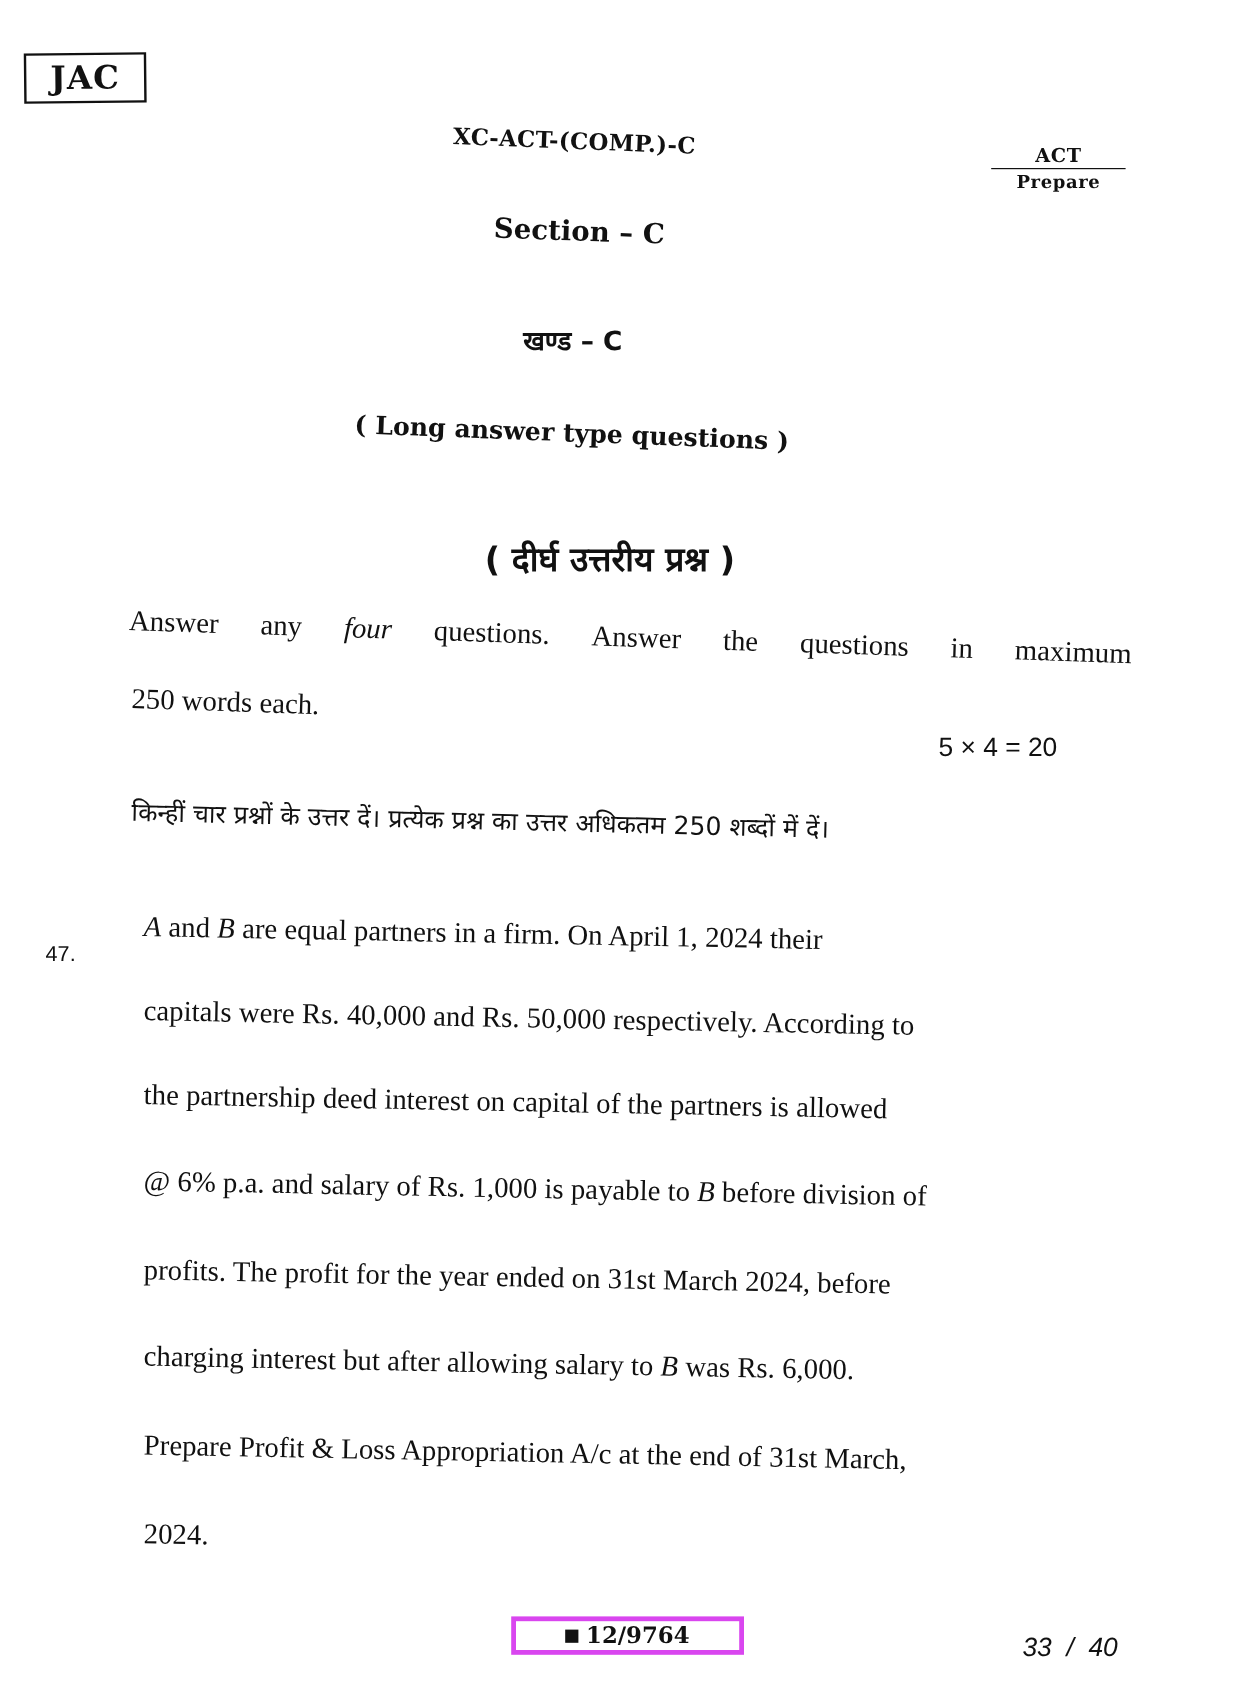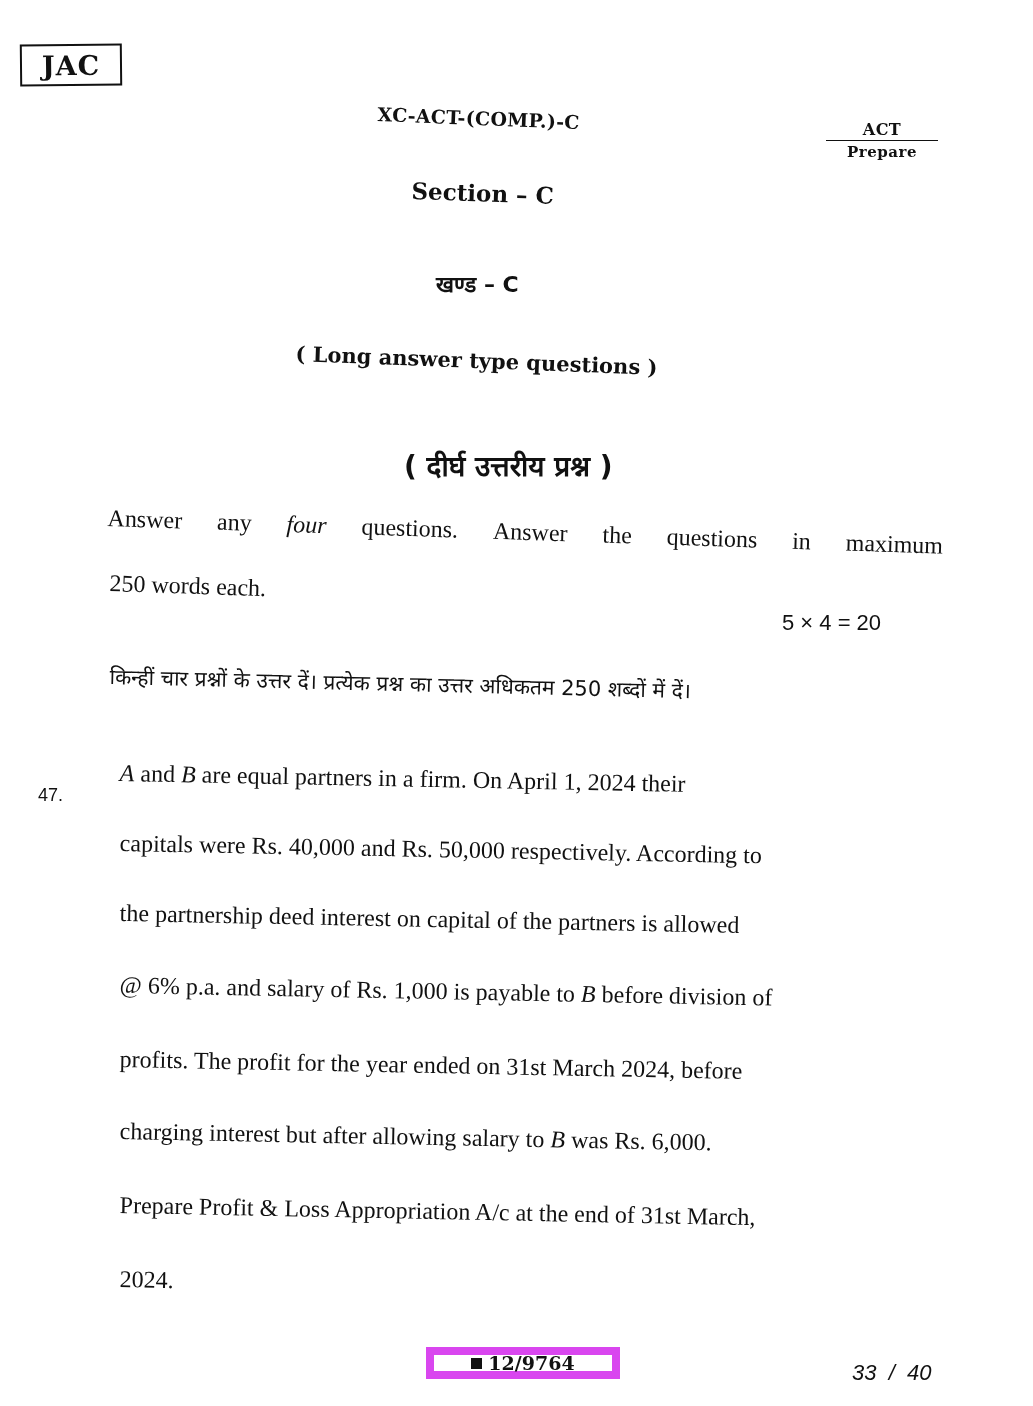--- a/index.html
+++ b/index.html
@@ -141,21 +141,21 @@
       transform: rotate(1.1deg);
       transform-origin: left top;
       display: flex; justify-content: space-between;
     }
     .q-line.last { justify-content: flex-start; }
     .q-line i { font-style: italic; }
 
     .footer-code {
       left: 426px; top: 1347px;
       width: 194px; height: 32px;
-      border: 8px solid #d946ef;
+      border: 4px solid #d946ef;
       box-sizing: border-box;
       display: flex; align-items: center; justify-content: center;
       font-family: "DejaVu Serif", serif;
       font-weight: bold;
       font-size: 19px;
       white-space: nowrap;
     }
     .footer-code .sq {
       display: inline-block;
       width: 11px; height: 11px;

